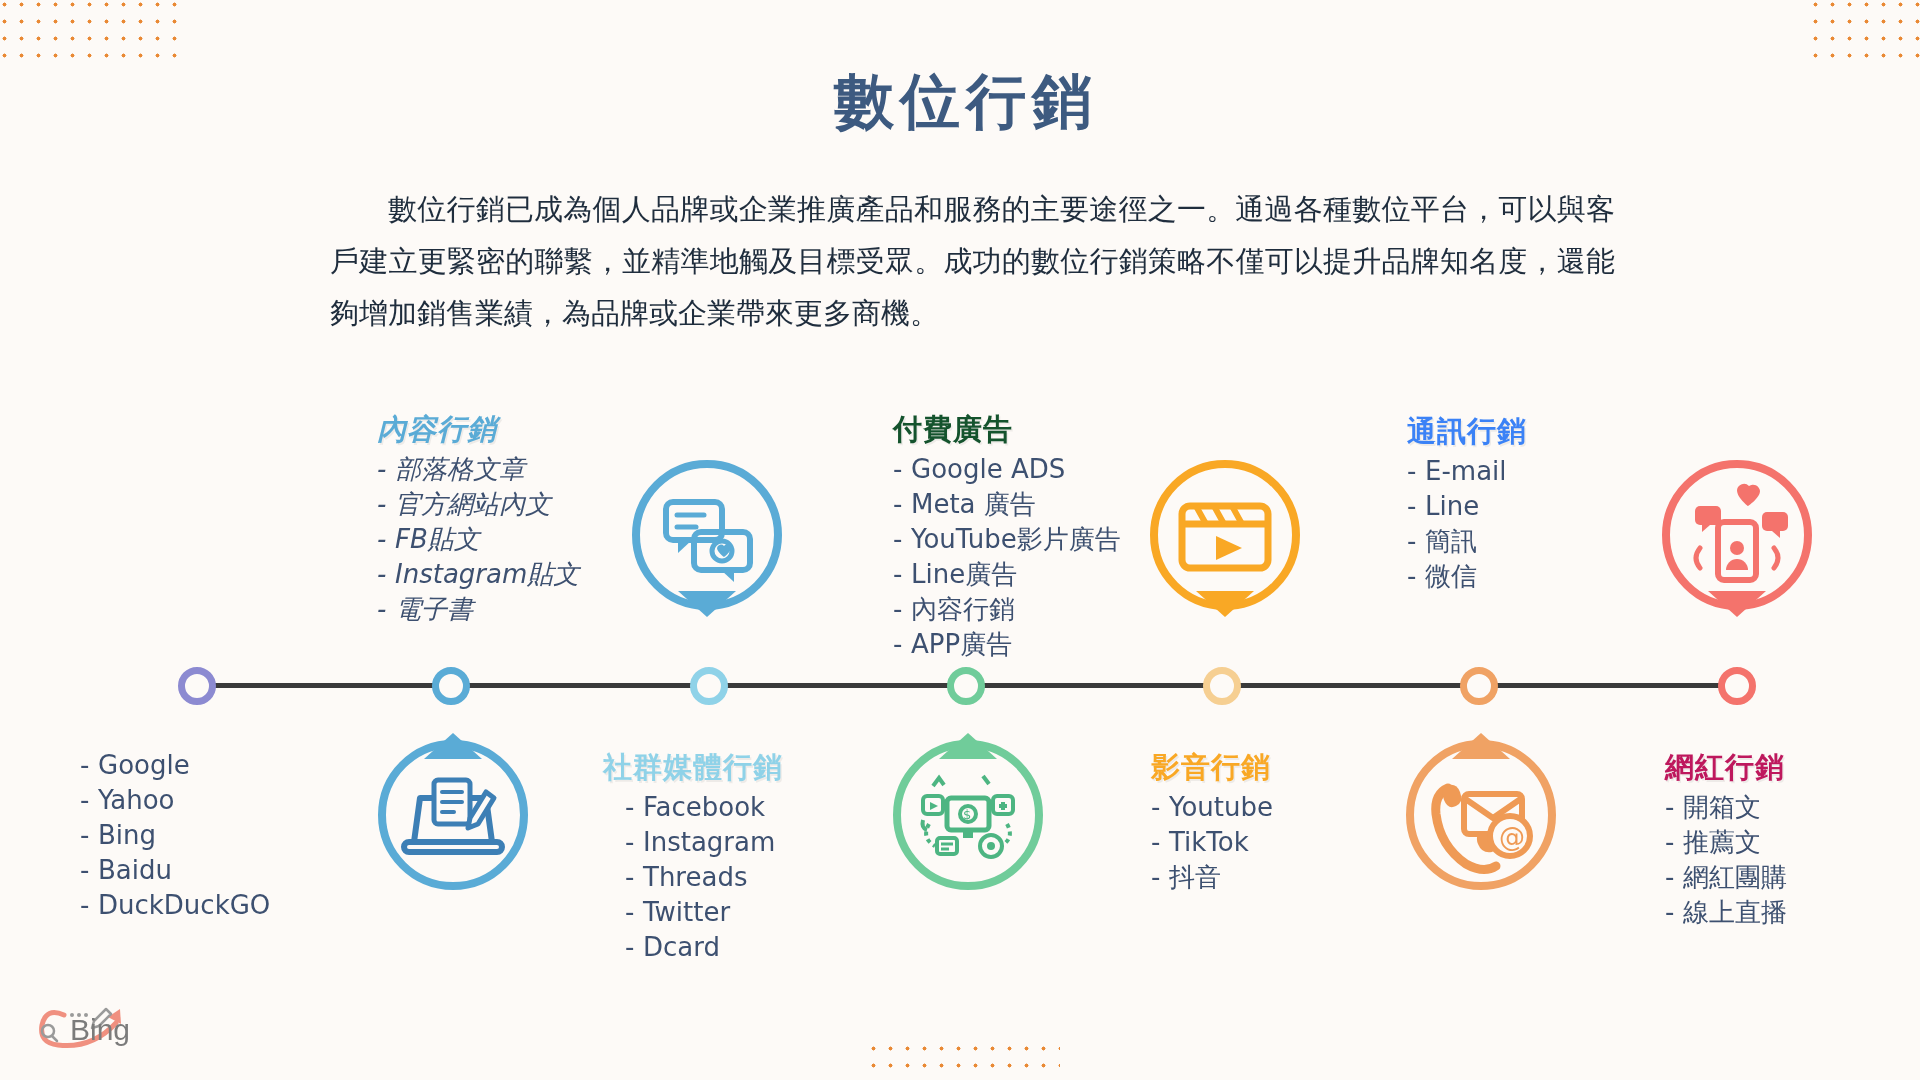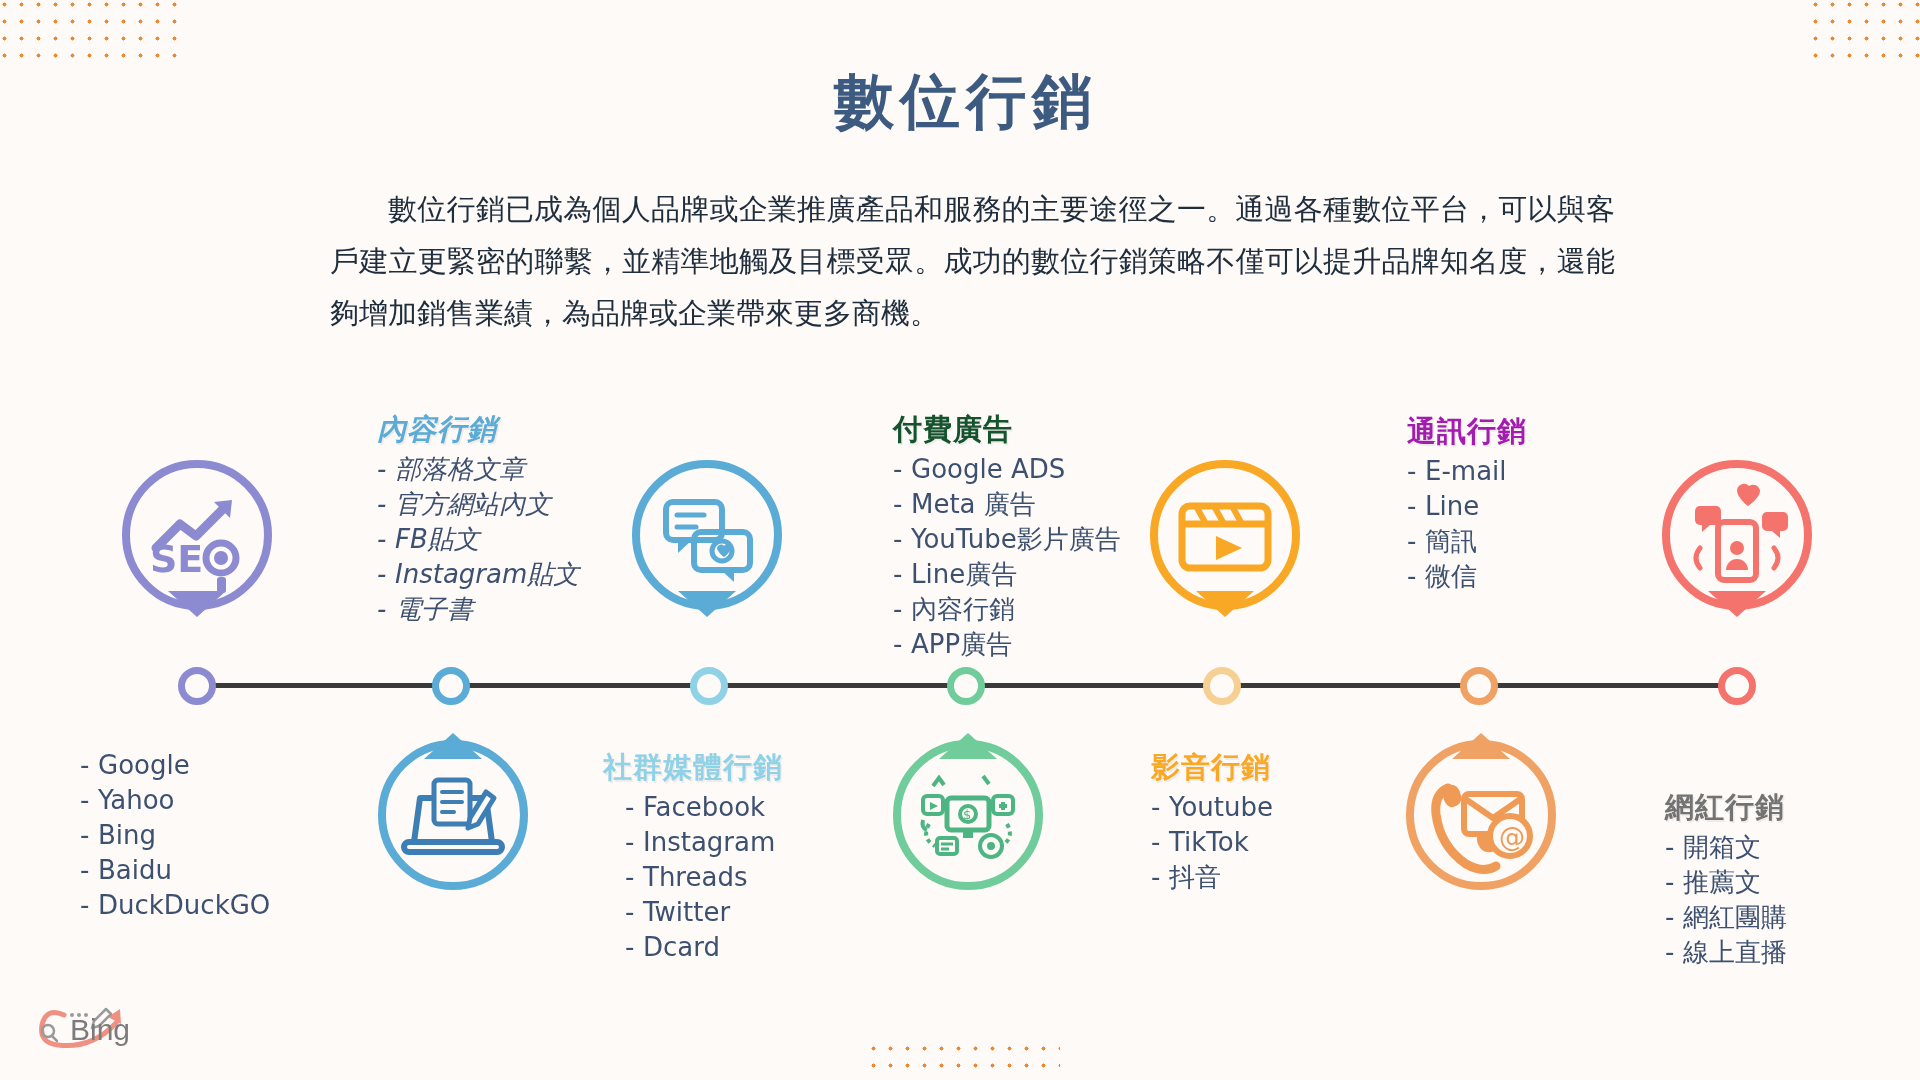--- a/index.html
+++ b/index.html
@@ -118,32 +118,20 @@
   <div class="axis"></div>
 
   <div class="node" style="left:178px;border:7px solid #8c8ad1;"></div>
   <div class="node" style="left:432px;border:7px solid #5aabd6;"></div>
   <div class="node" style="left:690px;border:7px solid #8fd2e8;"></div>
   <div class="node" style="left:947px;border:7px solid #70cc9a;"></div>
   <div class="node" style="left:1203px;border:7px solid #f6cf92;"></div>
   <div class="node" style="left:1460px;border:7px solid #f0a264;"></div>
   <div class="node" style="left:1718px;border:7px solid #f4736c;"></div>
 
-  <div class="pin up" style="left:122px;top:460px;">
-    <div class="ring" style="border:8px solid #8c8ad1;"></div>
-    <div class="tail" style="border-top:26px solid #8c8ad1;"></div>
-    <svg class="art" viewBox="0 0 150 150">
-      <path d="M34 88 L58 64 L74 76 L104 46" stroke="#8c8ad1" stroke-width="9" fill="none" stroke-linecap="round" stroke-linejoin="round"></path>
-      <path d="M92 42 L110 40 L108 58 Z" fill="#8c8ad1"></path>
-      <text x="28" y="112" font-family="DejaVu Sans, sans-serif" font-size="38" font-weight="bold" fill="#8c8ad1">SE</text>
-      <circle cx="99" cy="98" r="15" fill="none" stroke="#8c8ad1" stroke-width="7"></circle>
-      <circle cx="99" cy="98" r="7" fill="#8c8ad1"></circle>
-      <rect x="95" y="117" width="9" height="16" rx="3" fill="#8c8ad1"></rect>
-    </svg>
-  </div>
 
   <div class="pin up" style="left:632px;top:460px;">
     <div class="ring" style="border:8px solid #5aabd6;"></div>
     <div class="tail" style="border-top:26px solid #5aabd6;"></div>
     <svg class="art" viewBox="0 0 150 150">
       <rect x="34" y="42" width="56" height="38" rx="7" fill="none" stroke="#5aabd6" stroke-width="6"></rect>
       <path d="M46 80 L46 93 L60 80 Z" fill="#5aabd6"></path>
       <line x1="45" y1="55" x2="72" y2="55" stroke="#5aabd6" stroke-width="5" stroke-linecap="round"></line>
       <line x1="45" y1="67" x2="64" y2="67" stroke="#5aabd6" stroke-width="5" stroke-linecap="round"></line>
       <rect x="62" y="72" width="56" height="38" rx="7" fill="none" stroke="#5aabd6" stroke-width="6"></rect>
@@ -250,21 +238,21 @@
       <li><span class="dash">-</span><span>Google  ADS</span></li>
       <li><span class="dash">-</span><span>Meta 廣告</span></li>
       <li><span class="dash">-</span><span>YouTube影片廣告</span></li>
       <li><span class="dash">-</span><span>Line廣告</span></li>
       <li><span class="dash">-</span><span>內容行銷</span></li>
       <li><span class="dash">-</span><span>APP廣告</span></li>
     </ul>
   </div>
 
   <div class="block" style="left:1407px;top:412px;">
-    <h3 style="color:#a21caf;">通訊行銷</h3>
+    <h3 style="color:#3b82f6;">通訊行銷</h3>
     <ul>
       <li><span class="dash">-</span><span>E-mail</span></li>
       <li><span class="dash">-</span><span>Line</span></li>
       <li><span class="dash">-</span><span>簡訊</span></li>
       <li><span class="dash">-</span><span>微信</span></li>
     </ul>
   </div>
 
   <div class="block" style="left:58px;top:748px;">
     <ul style="padding-left:22px;">
@@ -290,21 +278,21 @@
   <div class="block" style="left:1151px;top:748px;">
     <h3 style="color:#f9a825;">影音行銷</h3>
     <ul>
       <li><span class="dash">-</span><span>Youtube</span></li>
       <li><span class="dash">-</span><span>TikTok</span></li>
       <li><span class="dash">-</span><span>抖音</span></li>
     </ul>
   </div>
 
   <div class="block" style="left:1665px;top:748px;">
-    <h3 style="color:#737373;margin-top:40px;">網紅行銷</h3>
+    <h3 style="color:#be185d;">網紅行銷</h3>
     <ul>
       <li><span class="dash">-</span><span>開箱文</span></li>
       <li><span class="dash">-</span><span>推薦文</span></li>
       <li><span class="dash">-</span><span>網紅團購</span></li>
       <li><span class="dash">-</span><span>線上直播</span></li>
     </ul>
   </div>
 
   <div class="logo">
     <svg viewBox="0 0 150 72" width="150" height="72">

